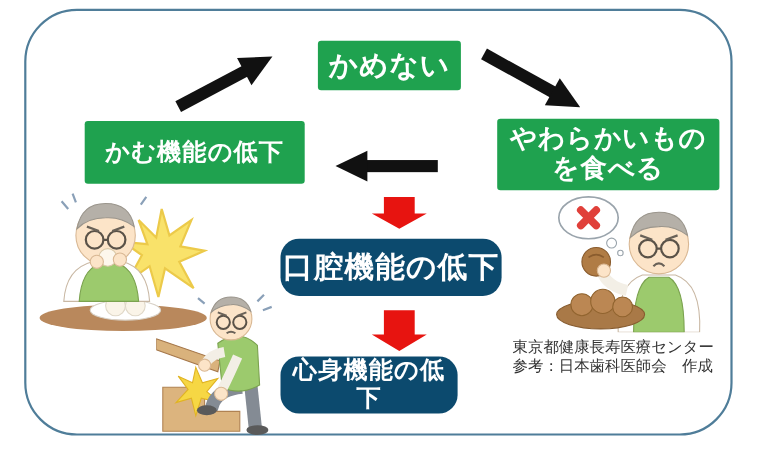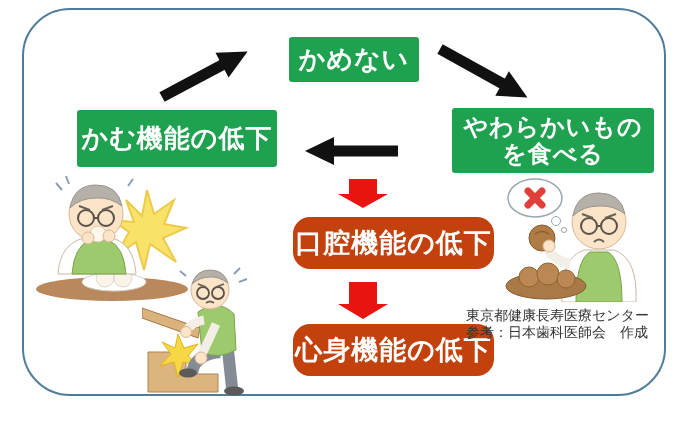--- a/index.html
+++ b/index.html
@@ -10,26 +10,26 @@
   .frame{
     position:absolute;left:22px;top:8px;width:644px;height:388px;
     border:2px solid #4f7d99;border-radius:48px;background:#fff;box-sizing:border-box;
   }
   .flow-box{
     position:absolute;display:flex;align-items:center;justify-content:center;
     color:#fff;font-weight:bold;text-align:center;box-sizing:border-box;
     letter-spacing:1px;line-height:1.12;
   }
   .green{background:#1fa24f;border-radius:3px;}
-  .orange{background:#c2410c;border-radius:17px;margin-left:38px;}
+  .orange{background:#0c4a6e;border-radius:17px;}
   .box-cannot-chew{left:289px;top:37px;width:130px;height:45px;font-size:26px;}
   .box-eat-soft{left:428px;top:108px;width:202px;height:65px;font-size:24px;margin-left:24px;}
-  .box-chew-decline{left:77px;top:110px;width:200px;height:57px;font-size:26px;}
+  .box-chew-decline{left:77px;top:110px;width:200px;height:57px;font-size:22px;}
   .box-oral-decline{left:255px;top:217px;width:201px;height:52px;font-size:27px;}
-  .box-mindbody-decline{left:255px;top:324px;width:201px;height:52px;font-size:27px;}
+  .box-mindbody-decline{left:255px;top:324px;width:161px;height:52px;font-size:22px;}
   .overlay{position:absolute;left:0;top:0;pointer-events:none;}
   .illus{position:absolute;}
   .attribution{
     position:absolute;left:466px;top:307px;width:208px;
     font-size:14px;line-height:17px;color:#333;letter-spacing:0px;white-space:nowrap;
   }
 </style>
 </head>
 <body>
 

